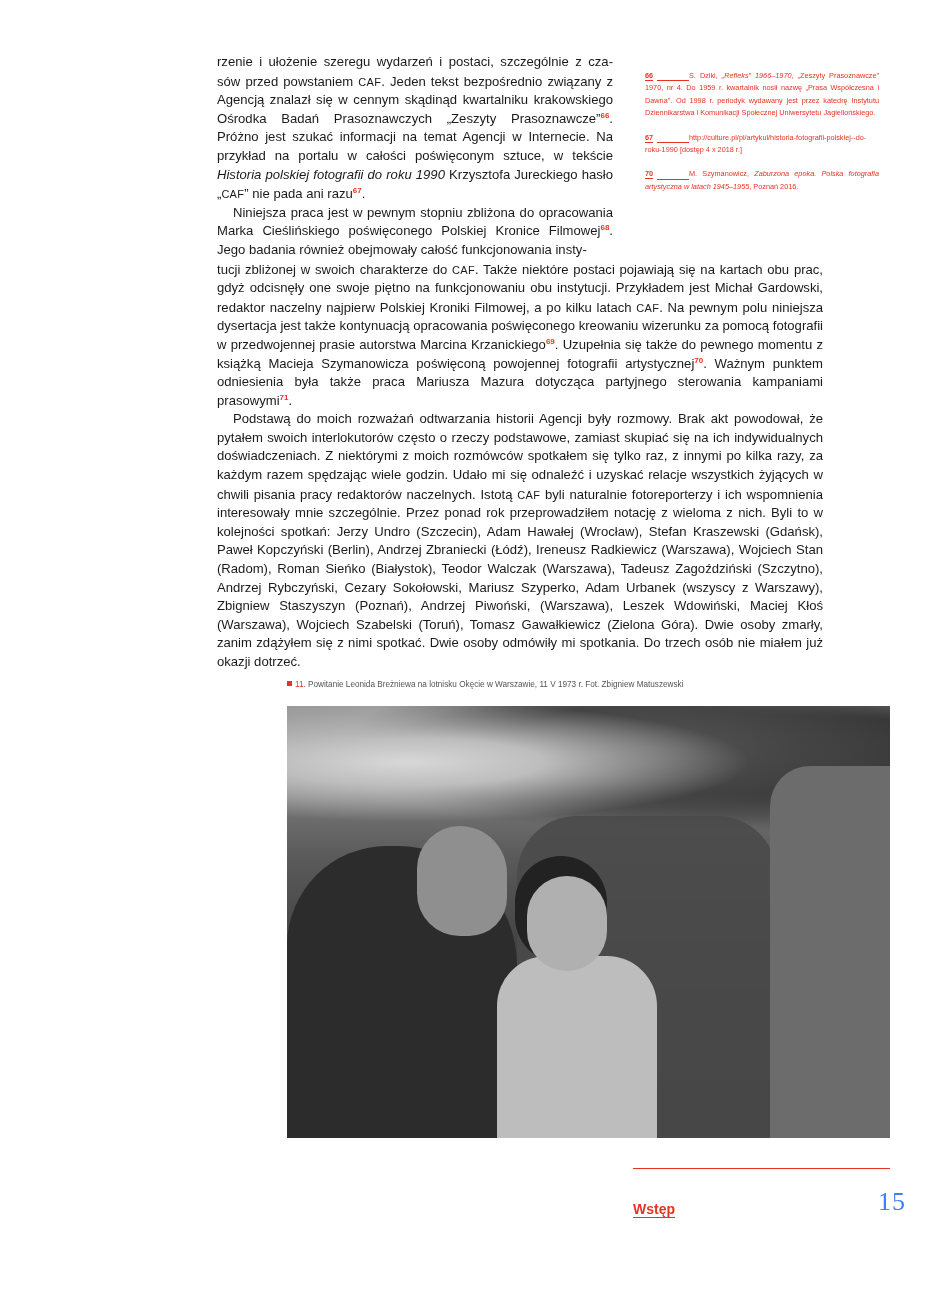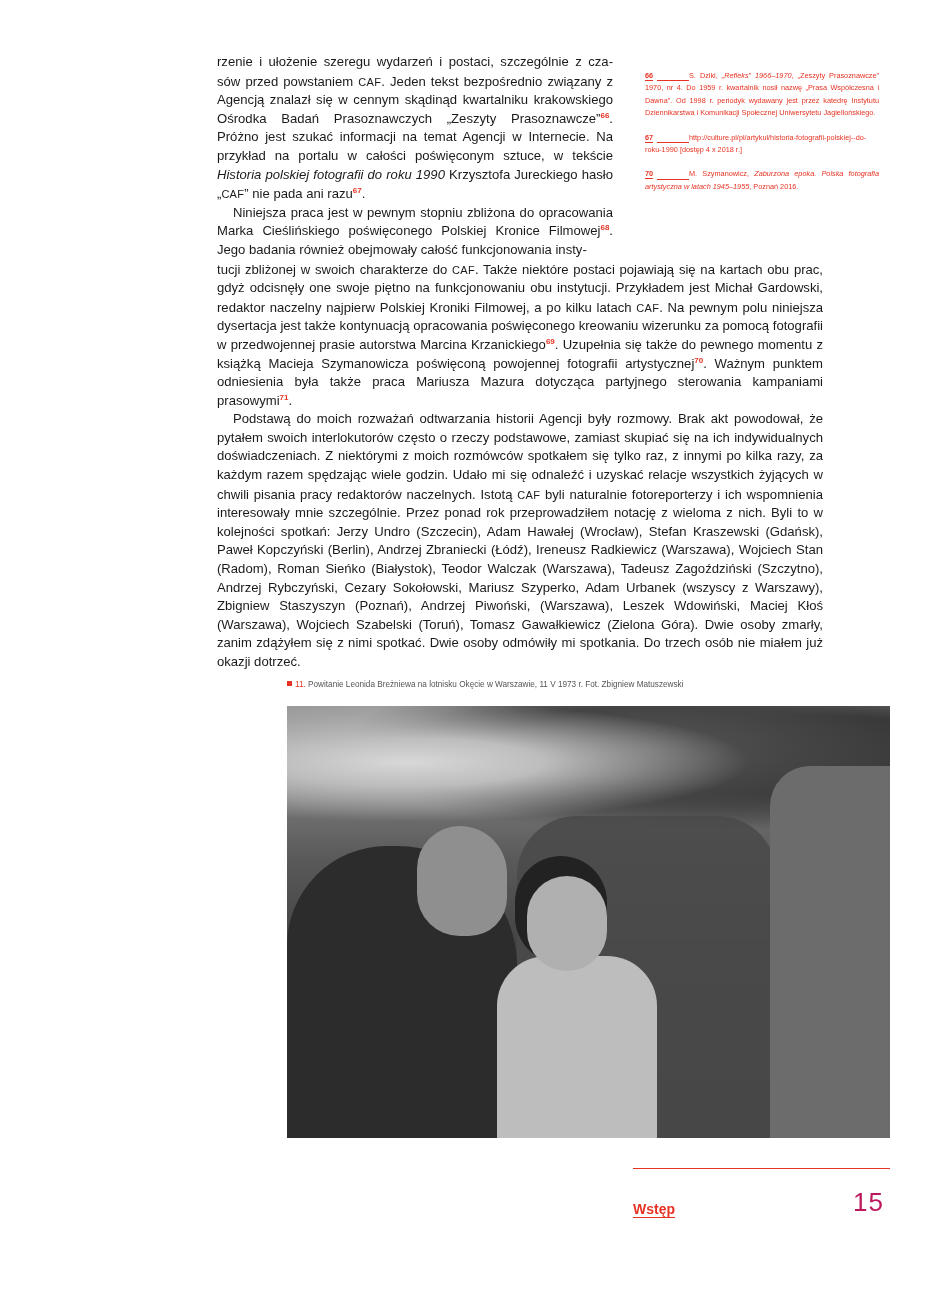--- a/index.html
+++ b/index.html
@@ -42,22 +42,22 @@
   .photo .woman-head { position: absolute; left: 240px; top: 170px; width: 80px; height: 95px;
                        background: #b0b0b0; border-radius: 40px; box-shadow: -6px -14px 0 6px #222; }
   .photo .soldier { position: absolute; right: 0; top: 60px; width: 120px; height: 380px;
                     background: #6c6c6c; border-radius: 40px 0 0 0; }
   .photo .crowd { position: absolute; left: 230px; top: 110px; width: 260px; height: 330px;
                   background: #4a4a4a; border-radius: 60px 60px 0 0; opacity: 0.9; }
 
   .footer-rule { position: absolute; left: 633px; top: 1168px; width: 257px; height: 1px; background: #e63323; }
   .footer-section { position: absolute; left: 633px; top: 1201px; font-size: 14px; font-weight: bold;
                     color: #e63323; text-decoration: underline; text-underline-offset: 3px; }
-  .footer-page { position: absolute; right: 60px; top: 1187px; font-size: 26px; color: #be185d;
-                 font-family: Liberation Sans, sans-serif; letter-spacing: 1px; }
+  .footer-page { position: absolute; right: 38px; top: 1187px; font-size: 26px; color: #3b82f6;
+                 font-family: Liberation Serif, serif; letter-spacing: 1px; }
 </style>
 </head>
 <body>
 
 <div class="main-text">
   <p class="narrow">
     <span>rzenie i ułożenie szeregu wydarzeń i postaci, szczególnie z cza-</span>
     <span>sów przed powstaniem </span><span class="sc">CAF</span><span>. Jeden tekst bezpośrednio związany z Agencją znalazł się w cennym skądinąd kwartalniku krakowskiego Ośrodka Badań Prasoznawczych „Zeszyty Prasoznawcze”</span><span class="fnref">66</span><span>. Próżno jest szukać informacji na temat Agencji w Internecie. Na przykład na portalu w całości poświęconym sztuce, w tekście </span><i>Historia polskiej fotografii do roku 1990</i><span> Krzysztofa Jureckiego hasło „</span><span class="sc">CAF</span><span>” nie pada ani razu</span><span class="fnref">67</span><span>.</span>
   </p>
   <p class="indent narrow">

